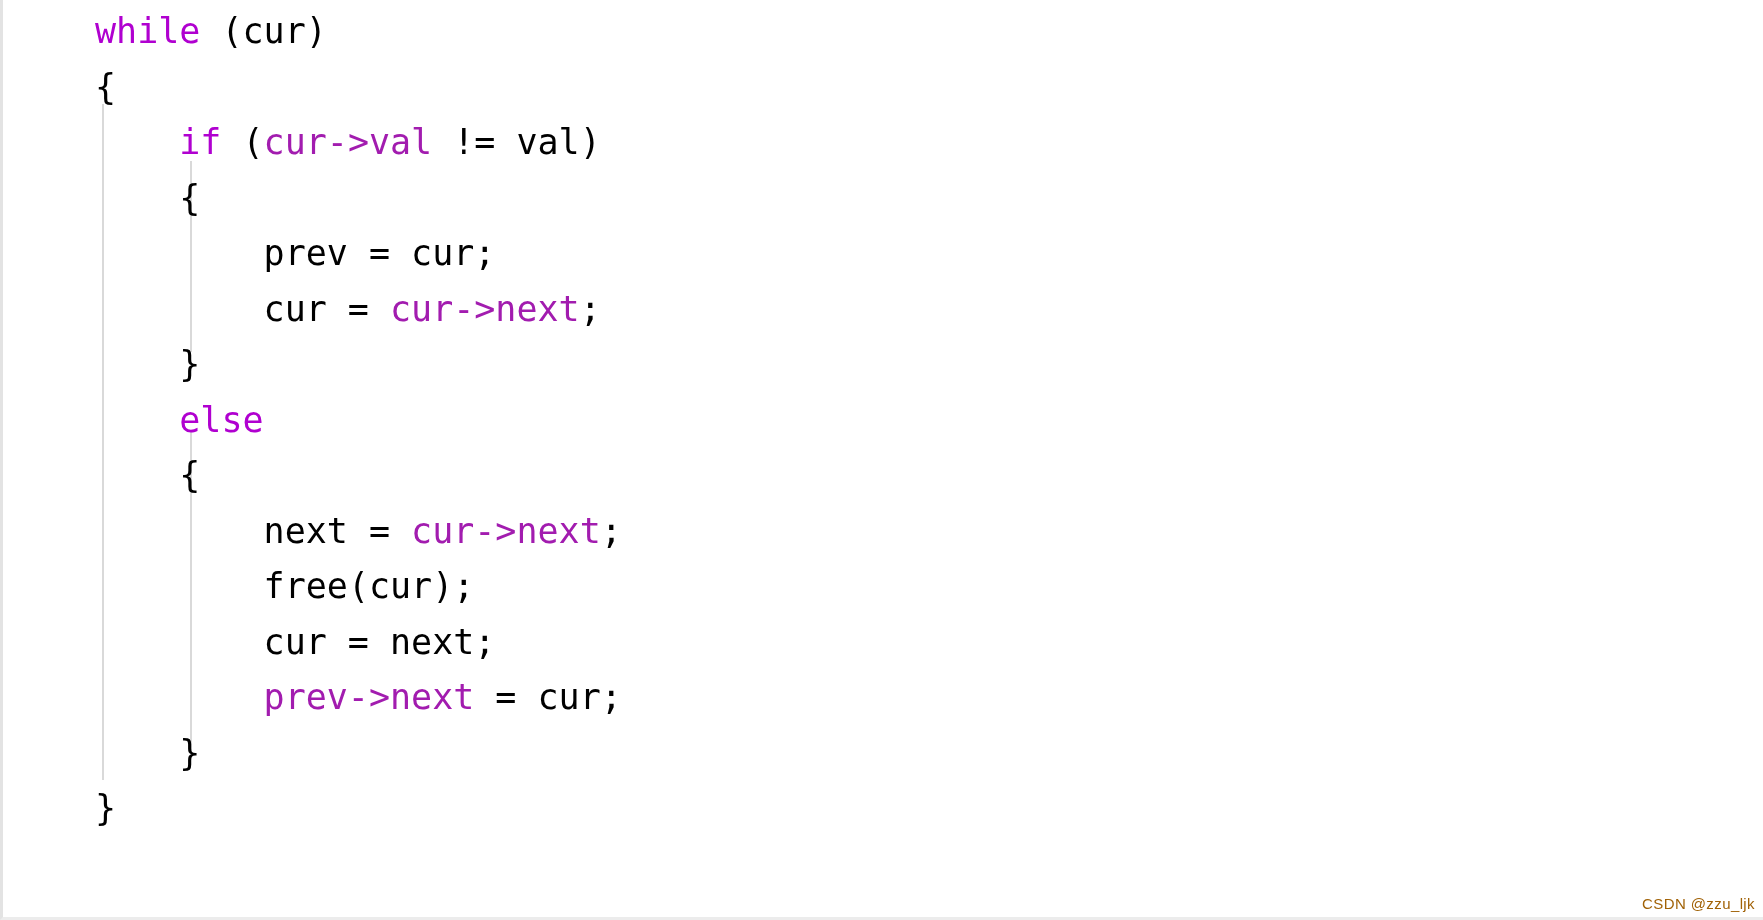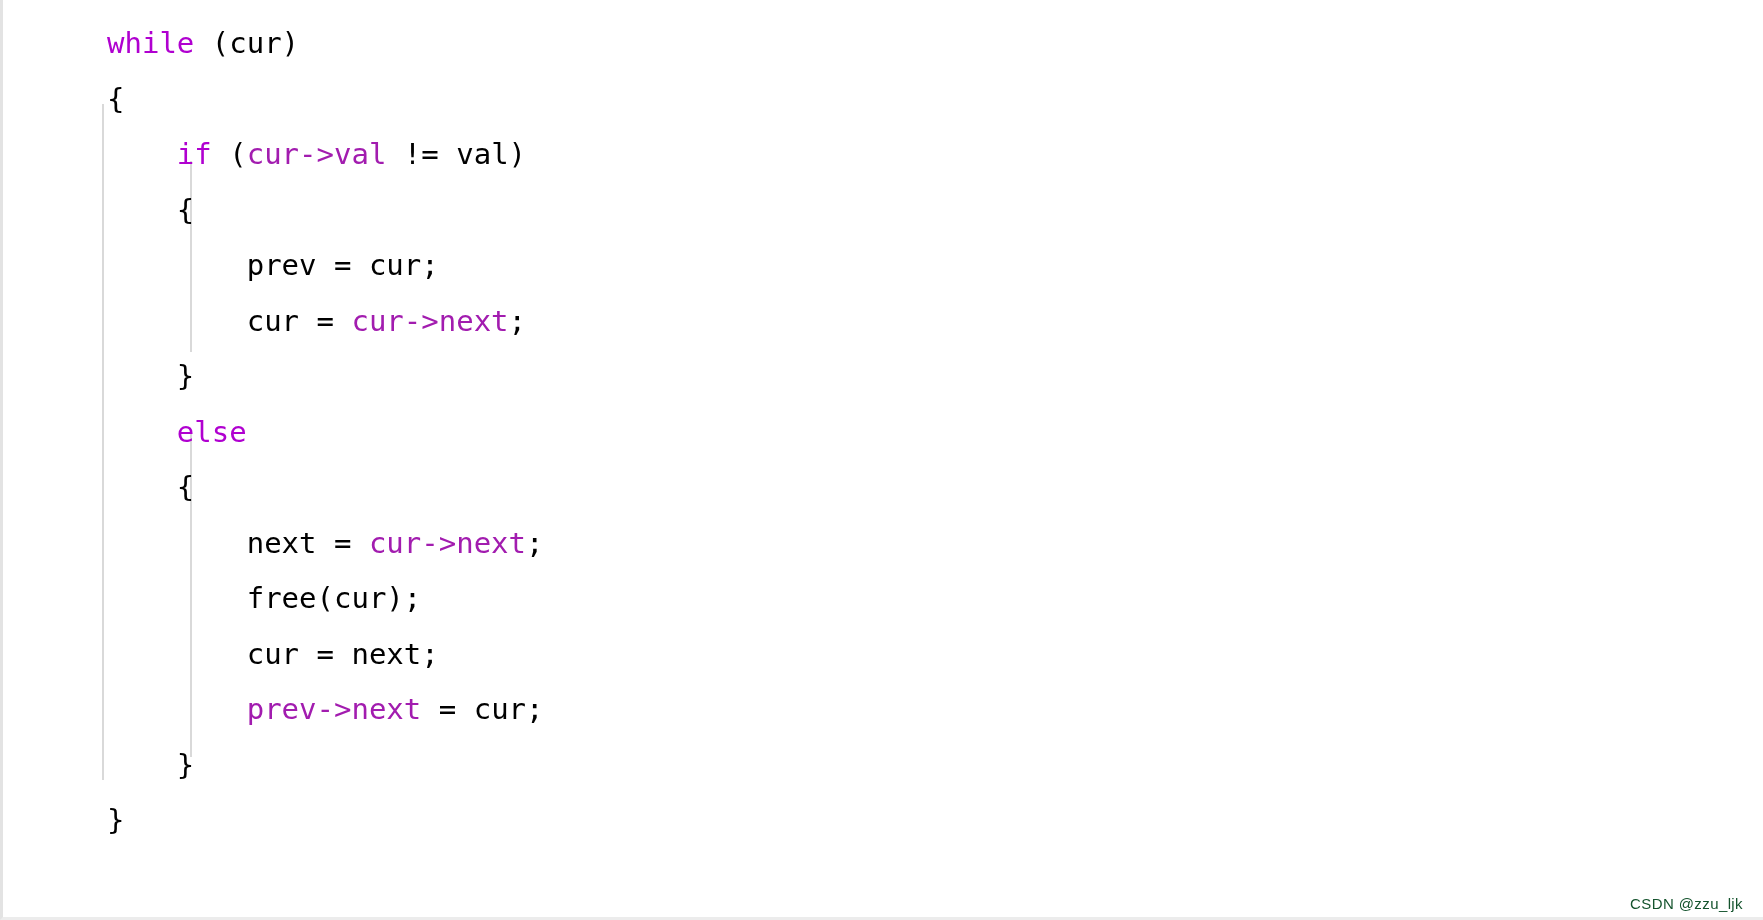--- a/index.html
+++ b/index.html
@@ -34,46 +34,46 @@
   #indent-guide-1 { left: 99px;  top: 104px; height: 676px; }
   #indent-guide-2 { left: 187px; top: 161px; height: 191px; }
   #indent-guide-3 { left: 187px; top: 432px; height: 325px; }
 
   
   #code-lines {
     position: absolute;
     left: 0;
     top: 0;
     padding: 0;
-    margin: 16px;
-    font-size: 29px;
+    margin: 4px;
+    font-size: 35px;
     line-height: 55.5px;
     white-space: pre;
     letter-spacing: 0px;
   }
   .code-line {
     height: 55.5px;
     white-space: pre;
     padding-left: 88px;
     color: #000000;
   }
   .tok { white-space: pre; }
   .tok-plain   { color: #000000; }
   .tok-keyword { color: #b000d0; }
   .tok-member  { color: #a21caf; }
   .tok-punct   { color: #000000; }
 
   
   #watermark {
     position: absolute;
-    right: 20px;
+    right: 8px;
     bottom: 5px;
     font-family: "Liberation Sans", sans-serif;
     font-size: 15px;
-    color: #14532d;
+    color: #a16207;
     letter-spacing: 0.4px;
     white-space: nowrap;
   }
 </style>
 </head>
 <body>
 
 <div id="code-viewer">
 
   <div class="indent-guide" id="indent-guide-1"></div>

